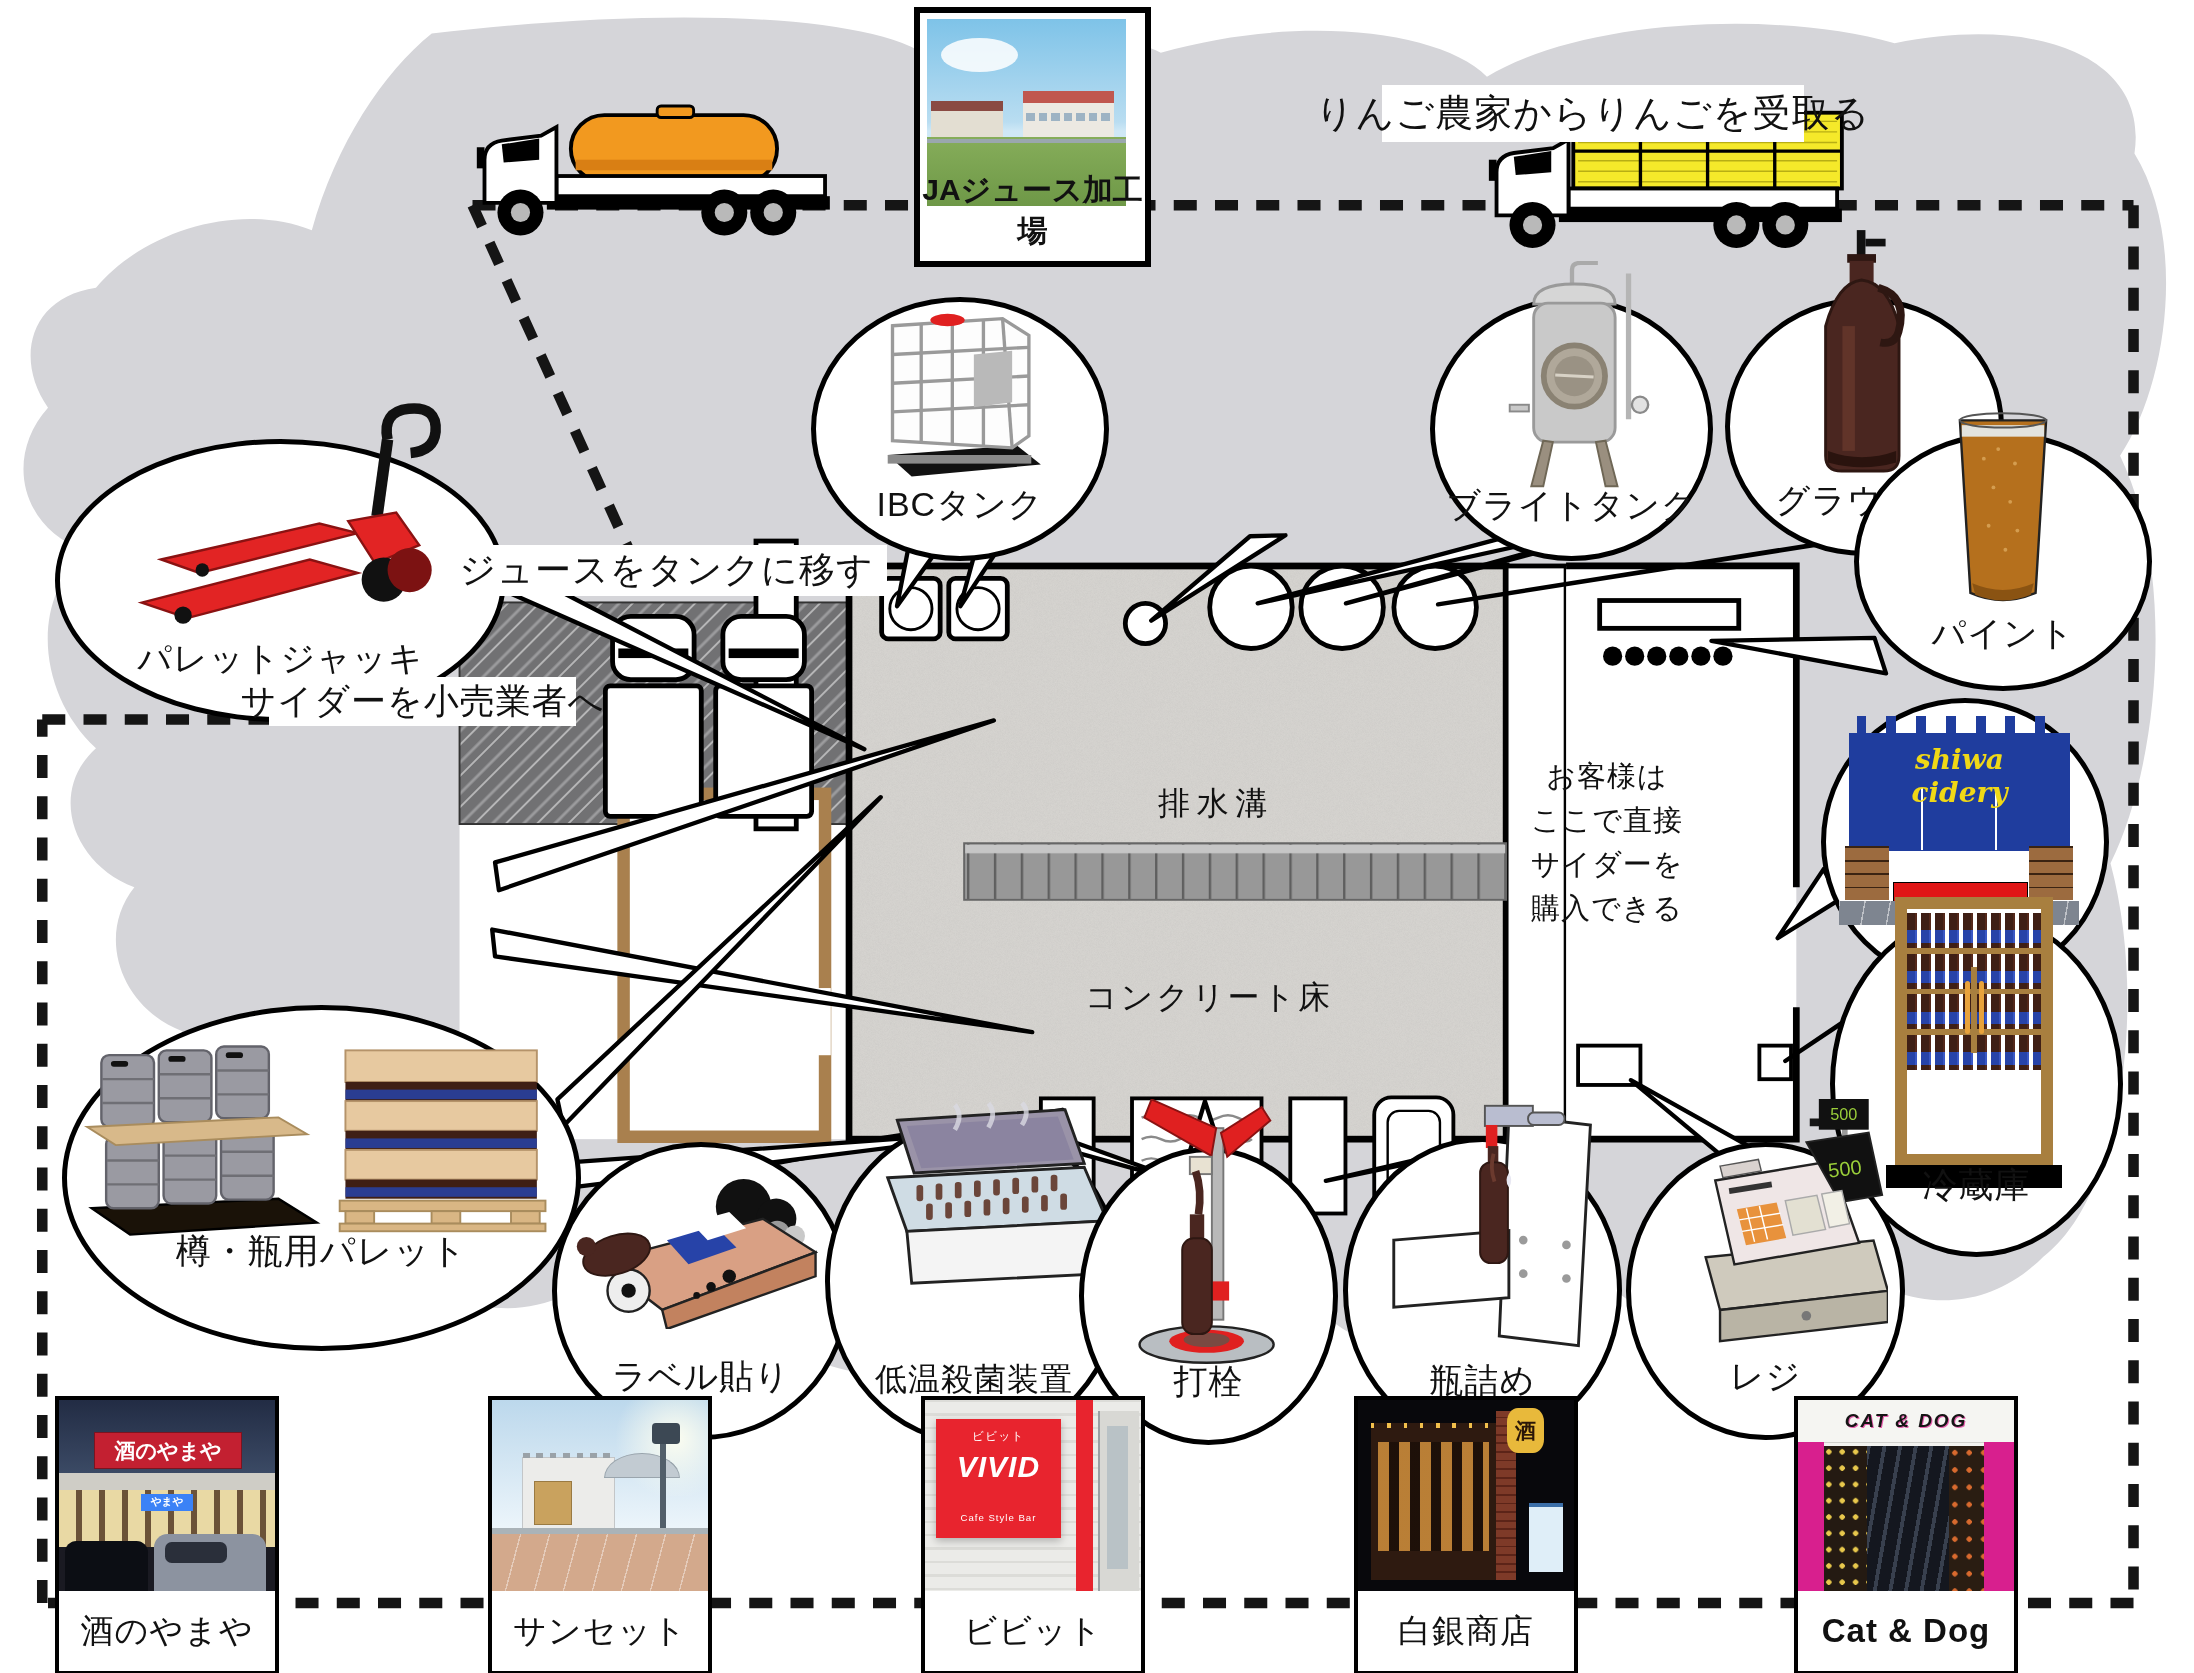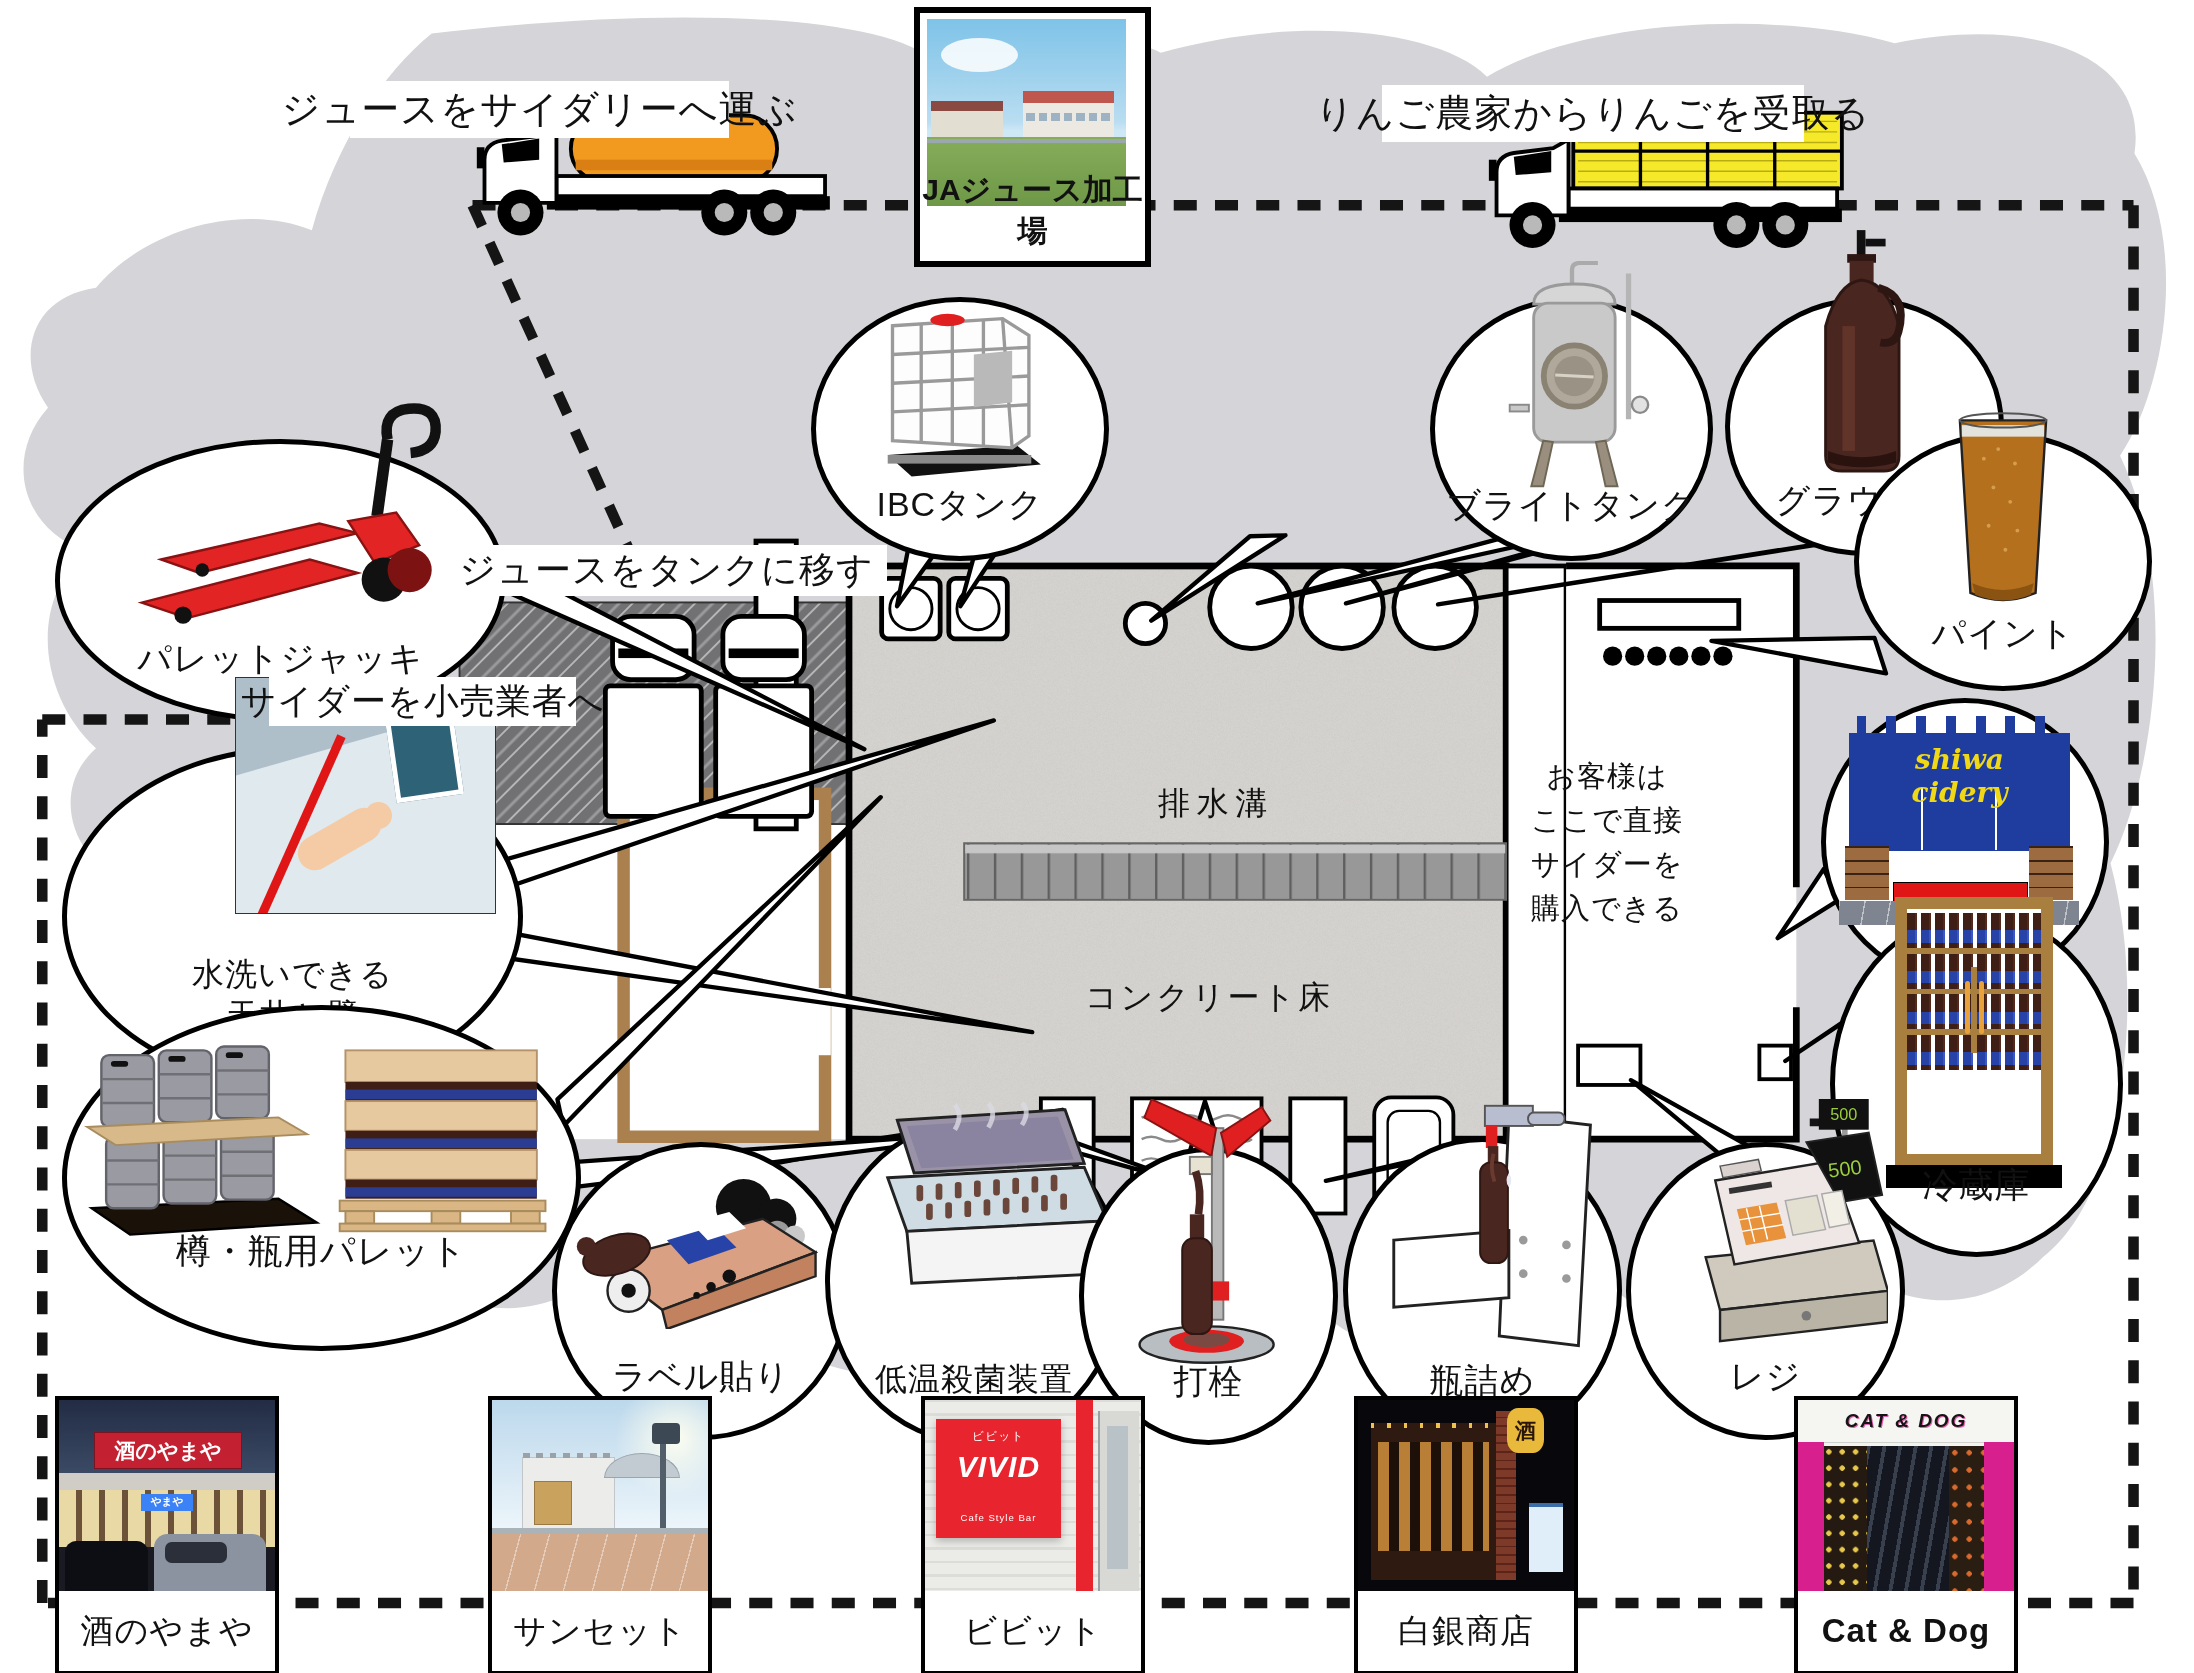--- a/index.html
+++ b/index.html
@@ -218,21 +218,20 @@
       <polygon points="1548,2438 1612,2408 2216,2314"></polygon>
       <polygon points="2062,2352 2130,2342 2492,2472"></polygon>
       <polygon points="1012,1152 1016,1216 1802,1562"></polygon>
       <polygon points="1032,1798 1040,1856 2072,1502"></polygon>
       <polygon points="1026,1938 1032,1994 2152,2152"></polygon>
       <polygon points="1162,2292 1174,2348 1836,1662"></polygon>
       <polygon points="1180,2424 1188,2476 2182,2352"></polygon>
     </g>
   </svg>
 
-  <div class="flowlabel" style="left:350px;top:81px;width:379px;height:57px">ジュースをサイダリーへ運ぶ</div>
   <div class="flowlabel" style="left:1382px;top:85px;width:422px;height:57px">りんご農家からりんごを受取る</div>
   <div class="flowlabel" style="left:446px;top:545px;width:441px;height:51px;font-size:36px">ジュースをタンクに移す</div>
   <div class="flowlabel" style="left:269px;top:677px;width:307px;height:49px;font-size:35px">サイダーを小売業者へ</div>
 
   <div class="jabox">
     <div class="japhoto">
       <div class="abs" style="left:14.4px;top:19px;width:77px;height:34px;background:#fff;border-radius:50%;opacity:.85"></div>
       <div class="abs" style="left:96px;top:72px;width:91px;height:43px;background:#ece9e2;border-top:12.5px solid #c0574f"></div>
       <div class="abs" style="left:99px;top:94px;width:85px;height:7.7px;background:repeating-linear-gradient(90deg,#9db3c4 0 8.6px,#ece9e2 8.6px 12.5px)"></div>
       <div class="abs" style="left:4.8px;top:82px;width:72px;height:38px;background:#e3ded2;border-top:10.6px solid #8a4a42"></div>
@@ -384,31 +383,20 @@
       <polygon points="110,420 460,330 560,358 205,452" fill="#e22424" stroke="#8a1212" stroke-width="5"></polygon>
       <polygon points="540,250 640,232 688,300 596,338" fill="#e22424" stroke="#8a1212" stroke-width="5"></polygon>
       <circle cx="614" cy="372" r="46" fill="#111"></circle>
         <circle cx="668" cy="352" r="46" fill="#7c1212"></circle>
       <circle cx="196" cy="446" r="18" fill="#111"></circle>
         <circle cx="236" cy="352" r="14" fill="#111"></circle>
     </svg>
     <div class="blabel" style="bottom:35px">パレットジャッキ</div>
   </div>
 
-  <div class="bubble" style="left:62px;top:746px;width:451px;height:331px">
-    <div class="art" style="left:168px;top:-74px;width:259px;height:235px;background:#dfe9ee;border:1.4px solid #333;overflow:hidden">
-      <div class="abs" style="left:-38px;top:-101px;width:336px;height:158px;background:#aebfca;transform:rotate(-16deg)"></div>
-      <div class="abs" style="left:154px;top:29px;width:58px;height:82px;background:#2e6276;border:5.8px solid #fff;transform:rotate(-8deg)"></div>
-      <div class="abs" style="left:101px;top:58px;width:8.6px;height:206px;background:#e01616;transform:rotate(24deg);transform-origin:top center"></div>
-      <div class="abs" style="left:58px;top:144px;width:91px;height:34px;background:#f5cba6;border-radius:19px;transform:rotate(-30deg)"></div>
-      <div class="abs" style="left:129px;top:124px;width:27px;height:27px;background:#f5cba6;border-radius:50%"></div>
-    </div>
-    <div class="blabel" style="bottom:85px;font-size:32px">水洗いできる</div>
-    <div class="blabel" style="bottom:44px;font-size:32px">天井と壁</div>
-  </div>
 
   <div class="bubble" style="left:62px;top:1005px;width:509px;height:336px">
     <svg class="art" style="left:9.6px;top:26px" width="489" height="201" viewBox="0 0 1020 420">
       <polygon points="30,360 420,340 500,390 110,415" fill="#1a1208" stroke="#000" stroke-width="5"></polygon>
       <g>
         <g fill="#9a9aa2" stroke="#63636b" stroke-width="5">
           <rect x="50" y="40" width="110" height="150" rx="16"></rect>
             <rect x="170" y="30" width="110" height="150" rx="16"></rect>
             <rect x="290" y="22" width="110" height="150" rx="16"></rect>
           <rect x="60" y="210" width="110" height="150" rx="16"></rect>

